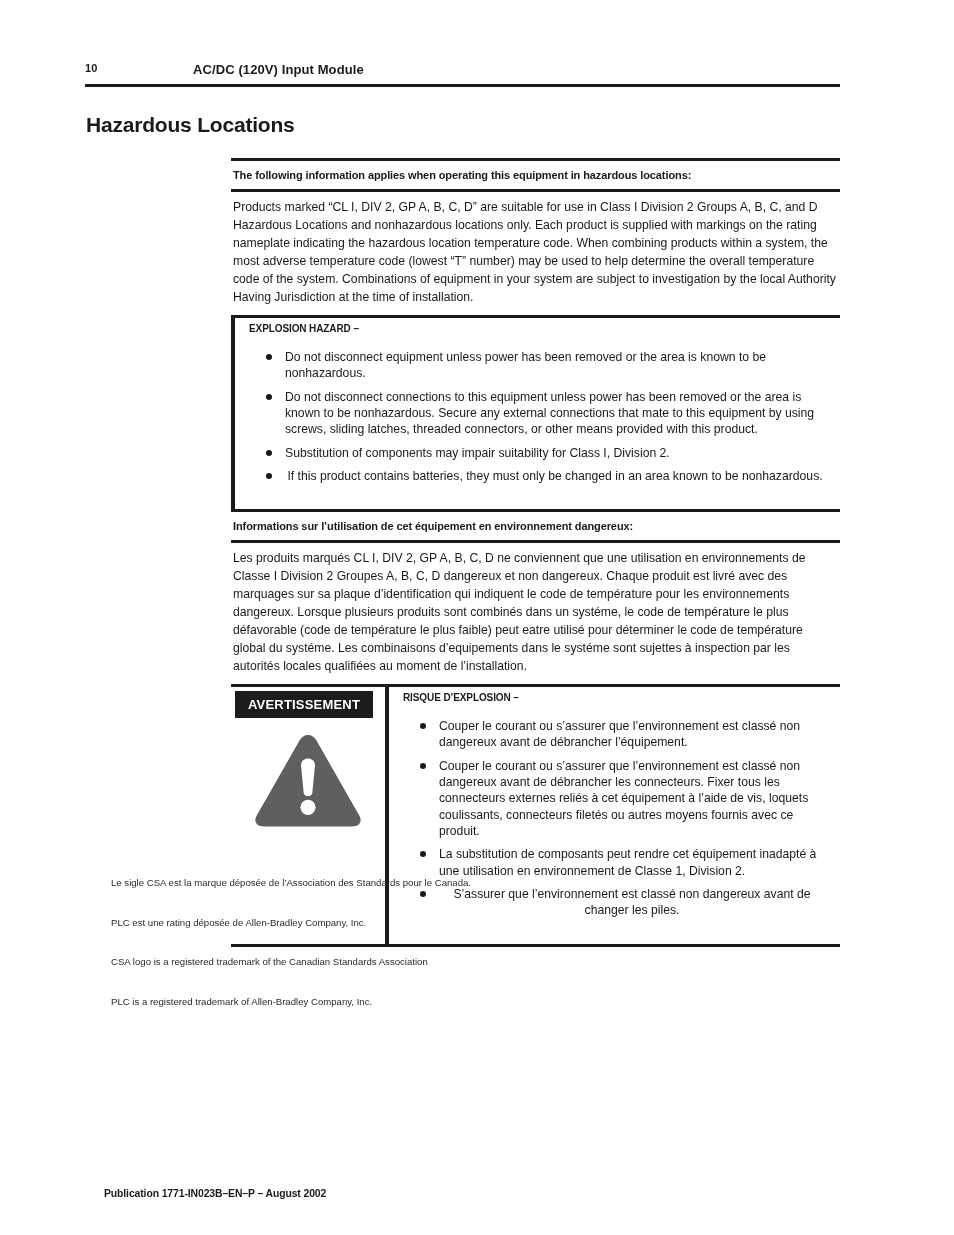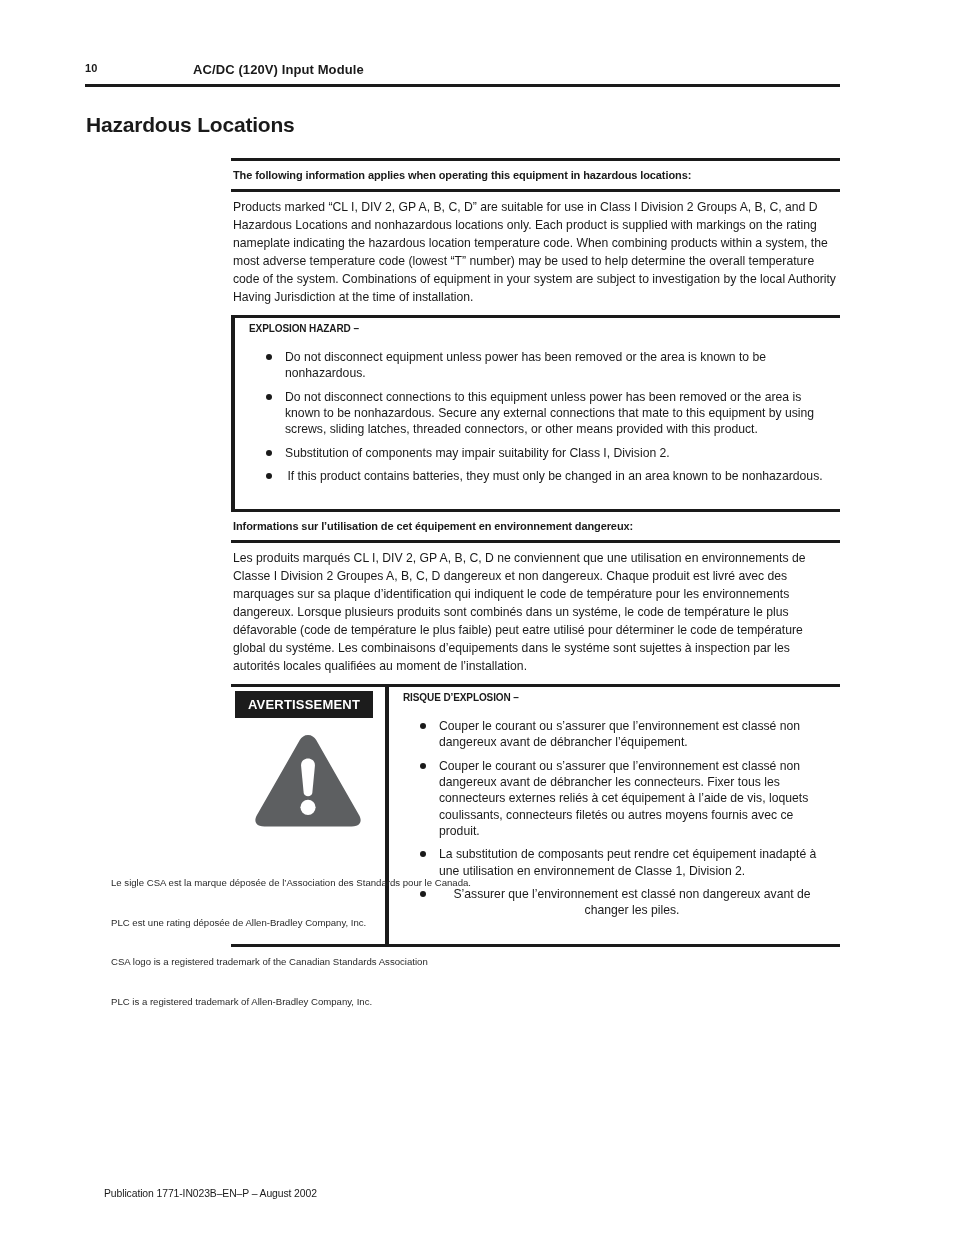--- a/index.html
+++ b/index.html
@@ -189,21 +189,21 @@
   }
   .footnotes .fn.gap { margin-bottom: 8px; }
   .footnotes .fn.tight { margin-bottom: 3px; }
 
   
   .pub {
     position: absolute;
     left: 104px;
     top: 1188px;
     font-size: 10.4px;
-    font-weight: normal;
+    font-weight: bold;
     color: #1a1a1a;
     letter-spacing: -0.1px;
   }
 </style>
 </head>
 <body>
 
 <div class="page">
 
   <div class="run-head">

